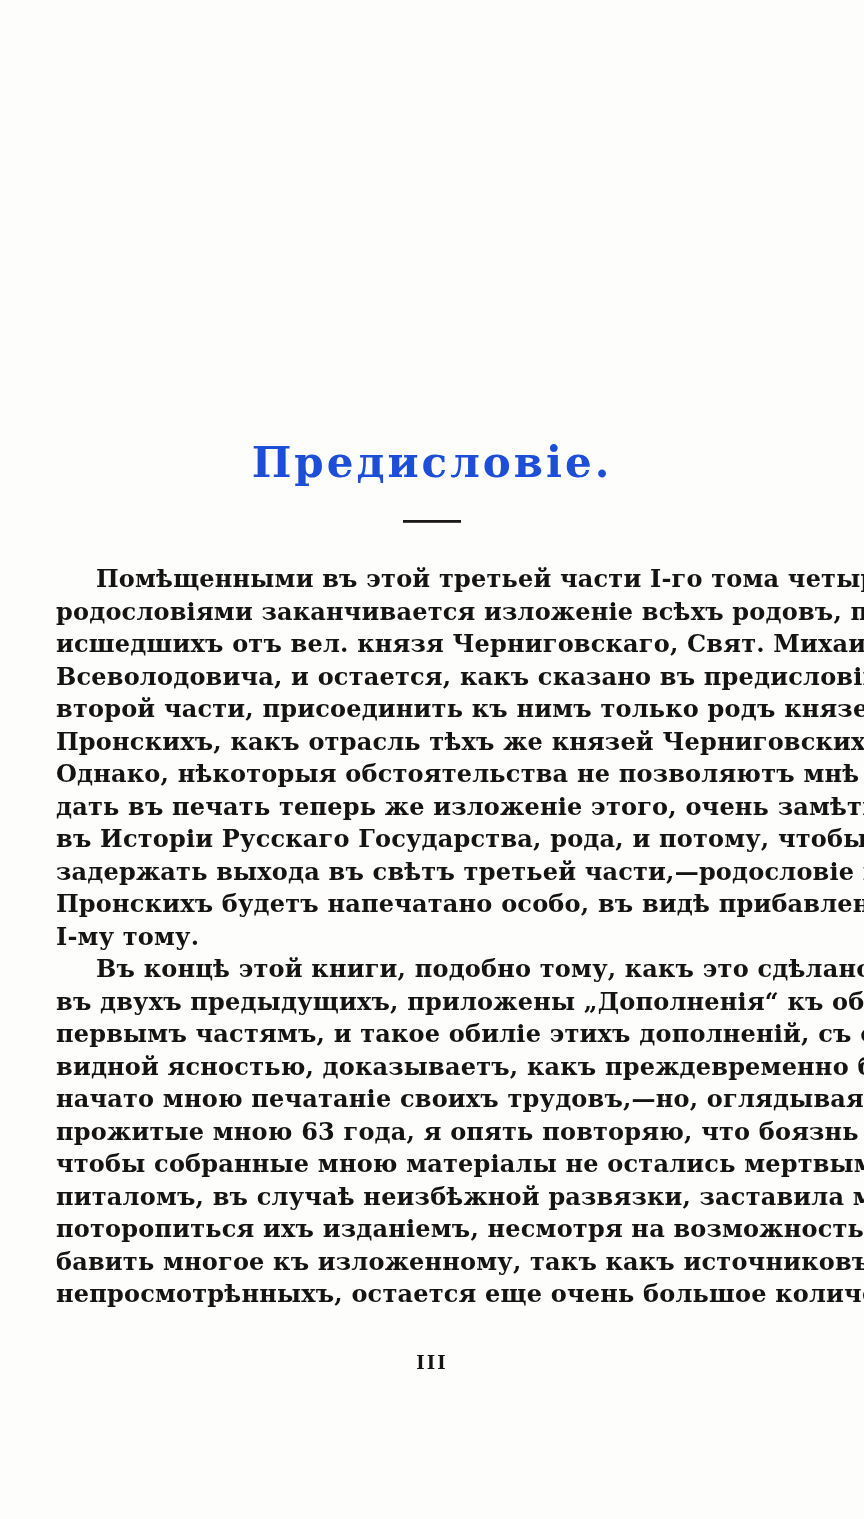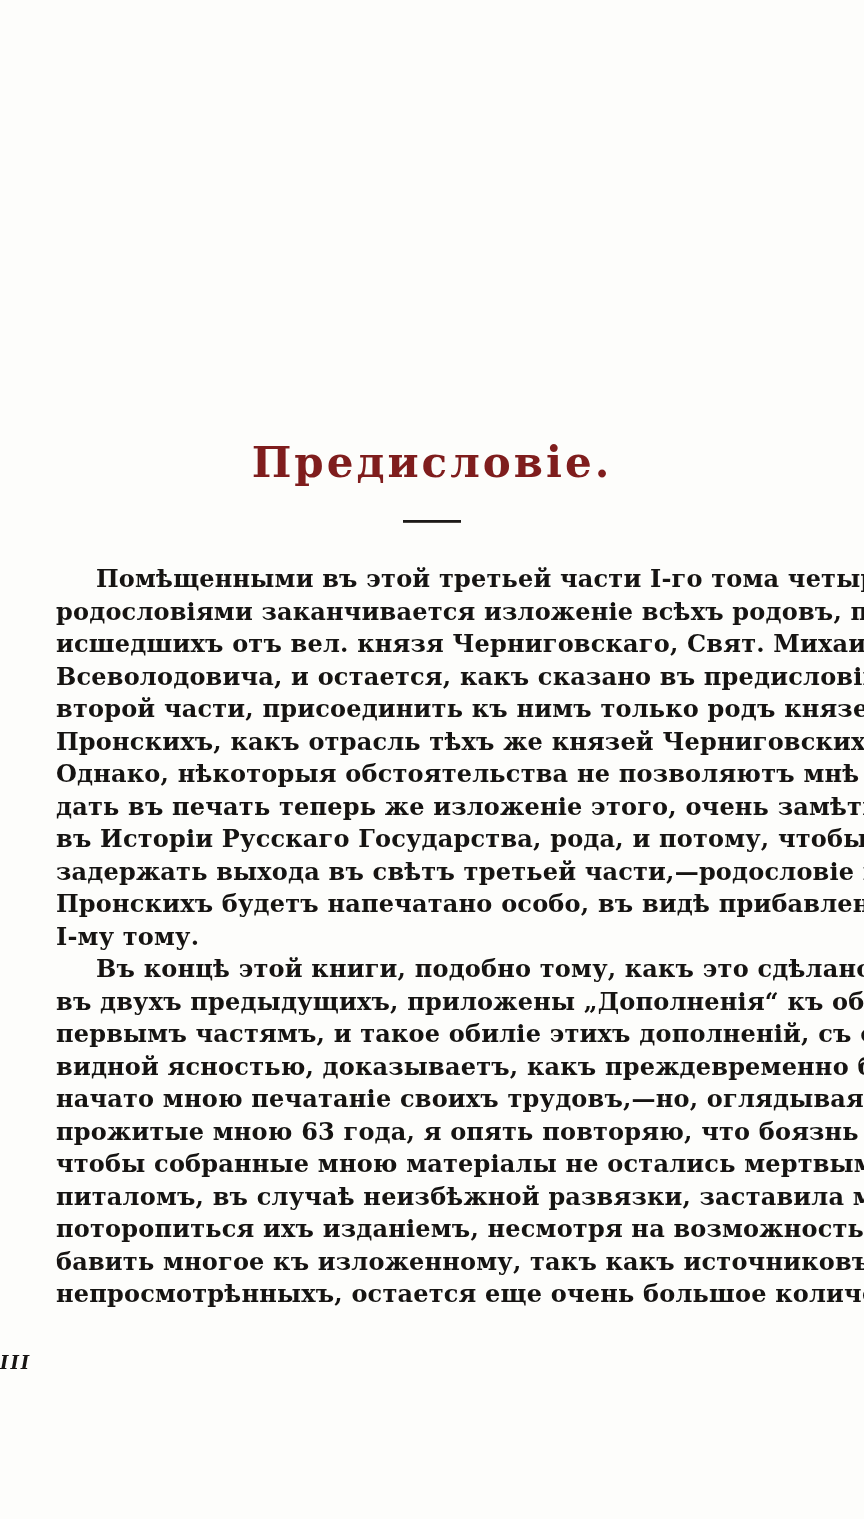--- a/index.html
+++ b/index.html
@@ -19,21 +19,21 @@
   }
   .title {
     position: absolute;
     top: 438px;
     left: 0;
     width: 100%;
     text-align: center;
     font-size: 42px;
     font-weight: bold;
     letter-spacing: 3px;
-    color: #7f1d1d;
+    color: #1d4ed8;
   }
   .divider {
     position: absolute;
     top: 520px;
     left: 50%;
     transform: translateX(-50%);
     width: 58px;
     height: 0;
     border-top: 2px solid #1c1a18;
     border-bottom: 1px solid #4a4642;
@@ -59,24 +59,24 @@
   }
   .line.para-end {
     text-align: right;
     text-align-last: left;
   }
   .page-number {
     position: absolute;
     top: 1352px;
     left: 0;
     width: 100%;
+    text-align: center;
     font-size: 18px;
     font-weight: bold;
     letter-spacing: 2px;
-    font-style: italic;
   }
 </style>
 </head>
 <body>
 
 <div class="page">
 
   <div class="title">Предисловіе.</div>
 
   <div class="divider"></div>

